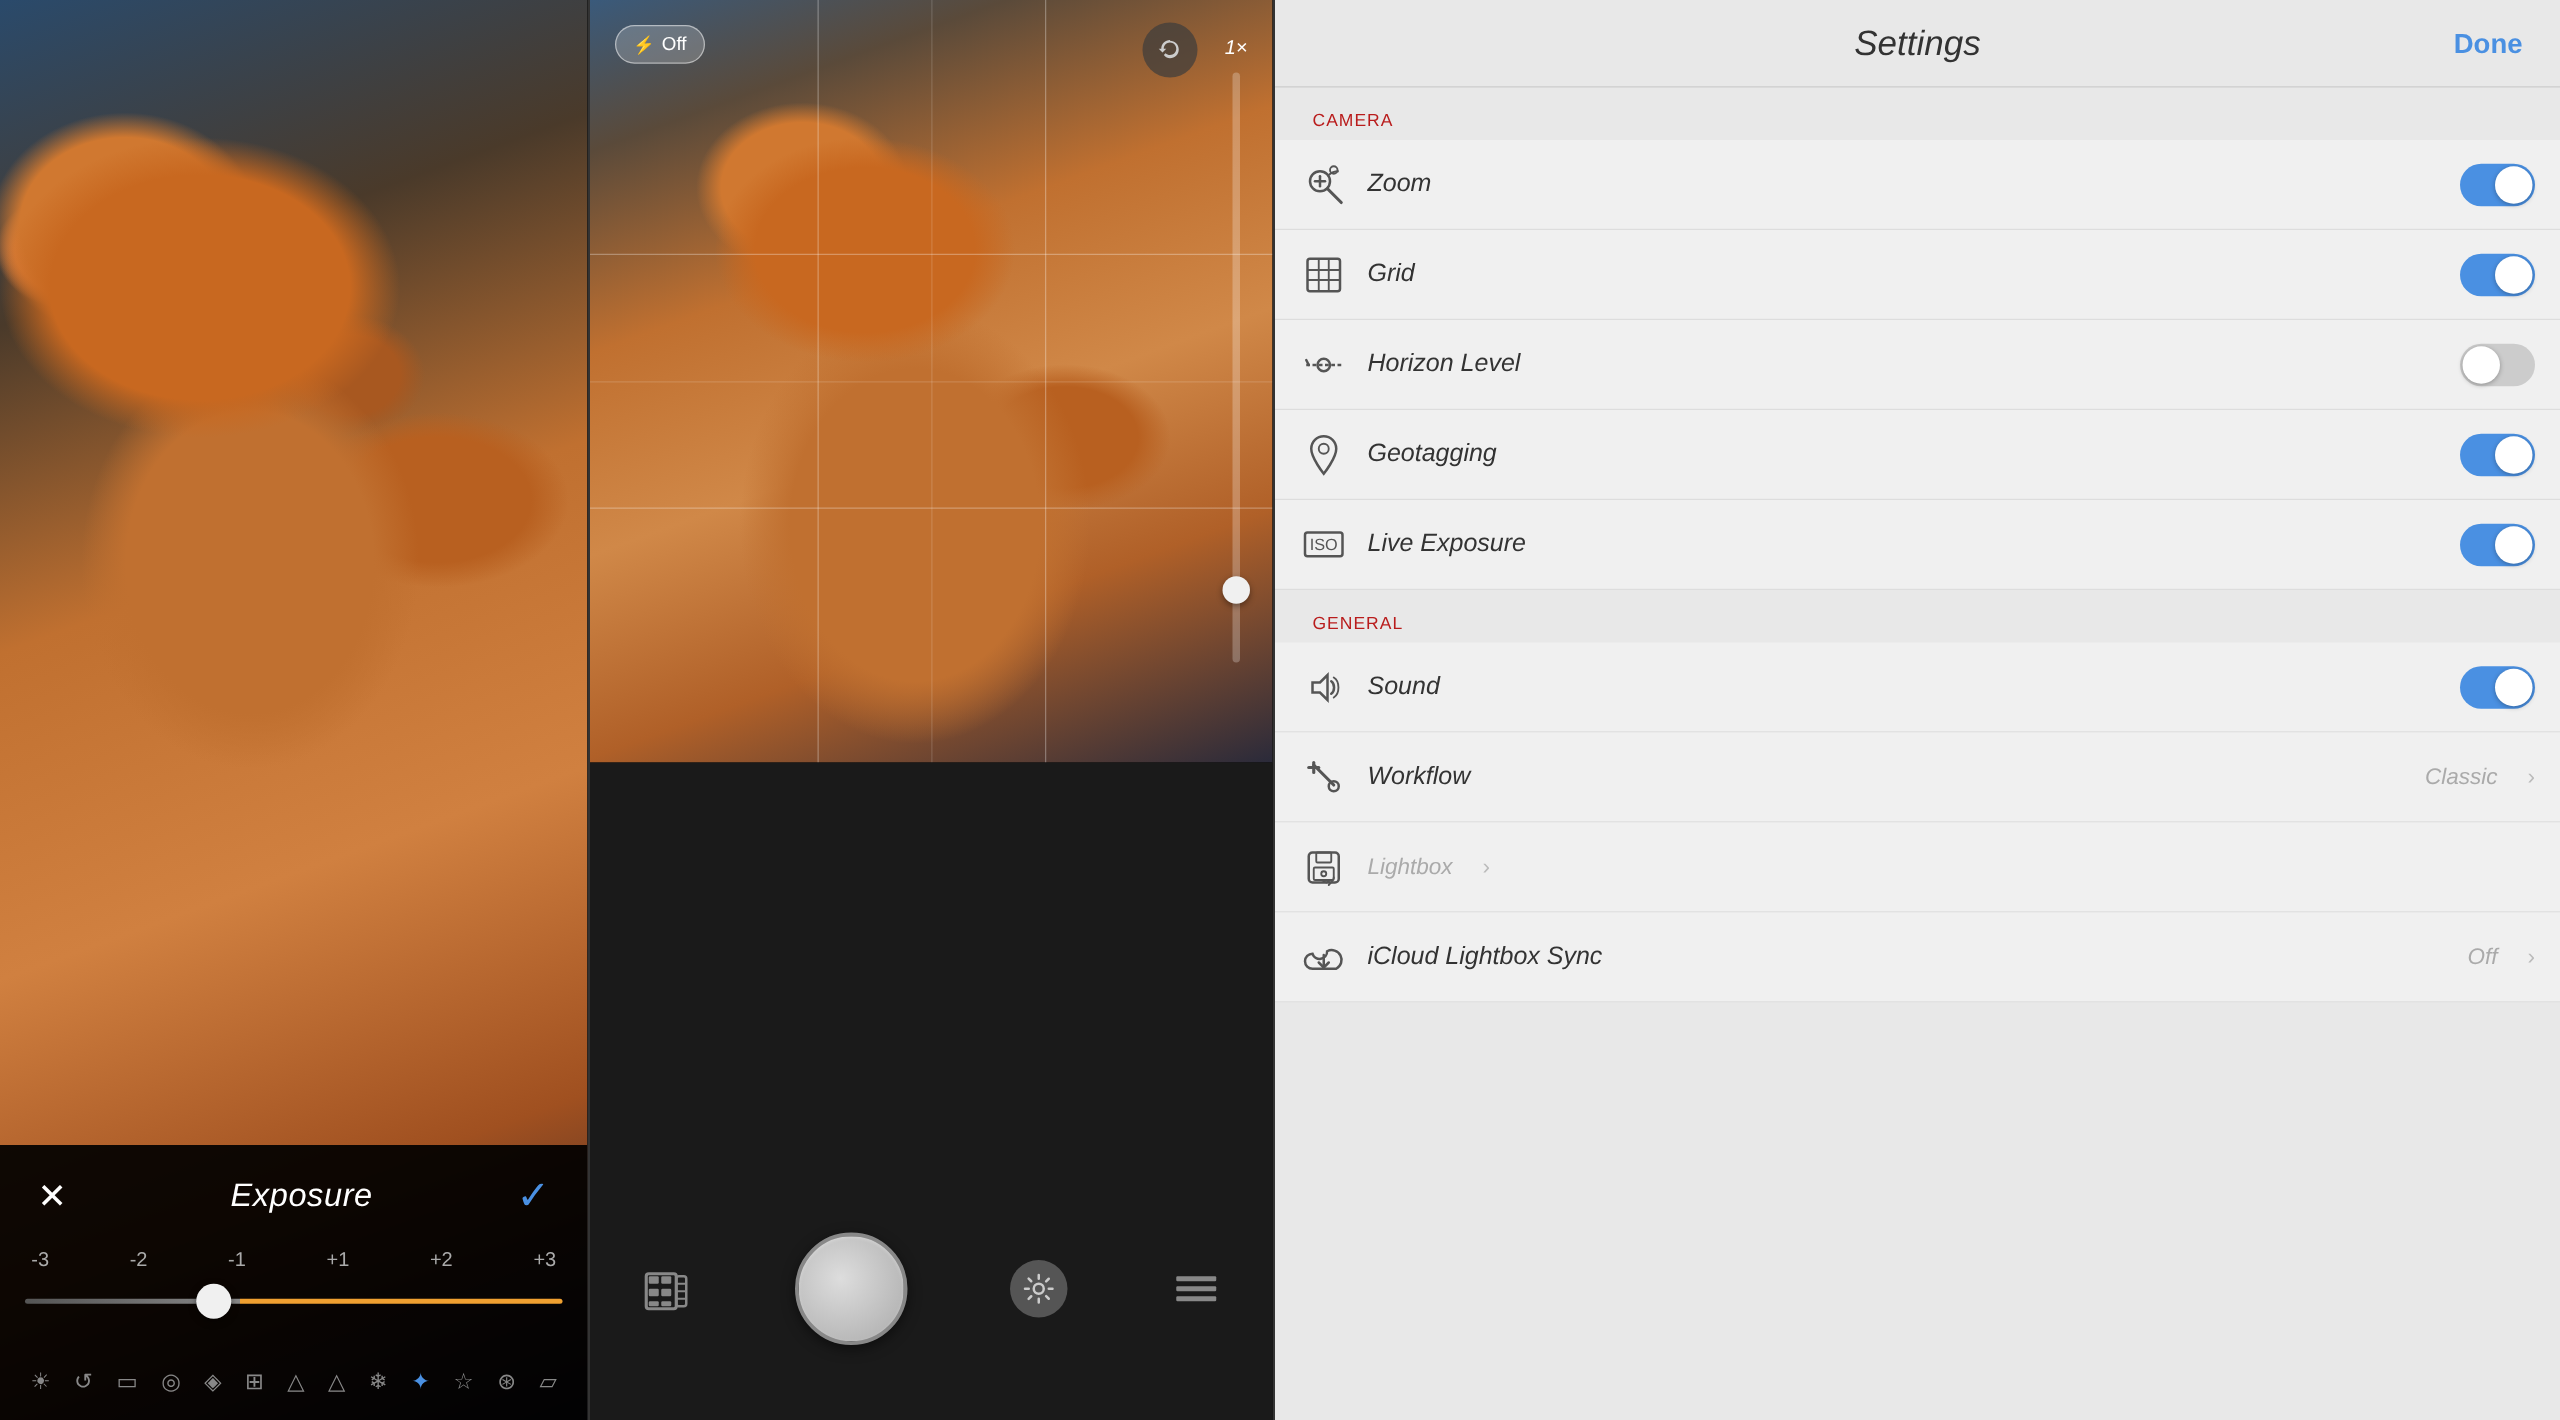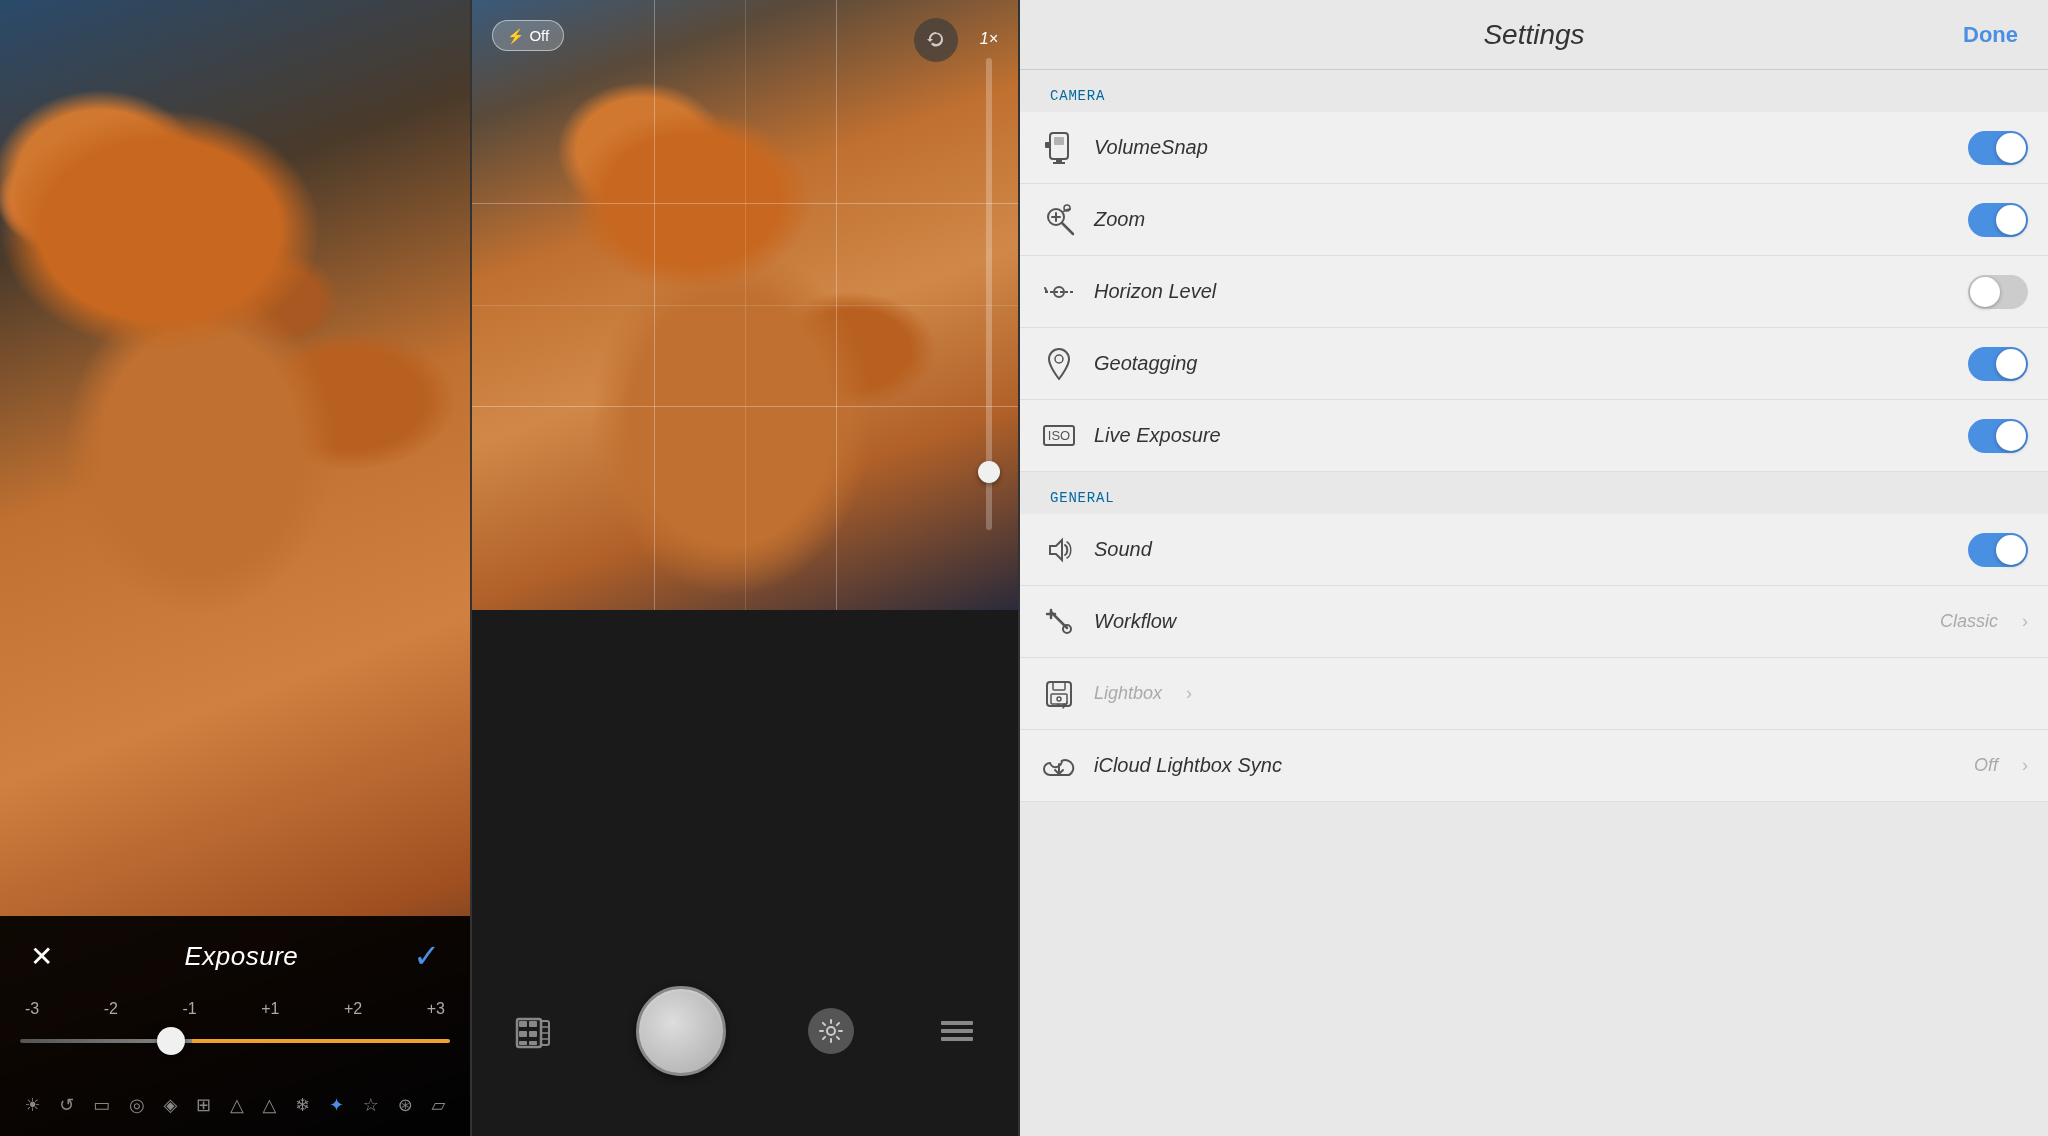--- a/index.html
+++ b/index.html
@@ -316,24 +316,23 @@
       font-weight: 600;
       cursor: pointer;
     }
     .settings-body {
       overflow-y: auto;
       height: calc(1136px - 70px);
     }
     .settings-section-label {
       padding: 18px 30px 8px;
       font-size: 14px;
-      color: #0369a1;
+      color: #b91c1c;
       letter-spacing: 0.8px;
       font-weight: 500;
-      font-family: Liberation Mono, monospace;
     }
     .settings-row {
       background: #f0f0f0;
       display: flex;
       align-items: center;
       padding: 0 20px;
       height: 72px;
       border-bottom: 1px solid #ddd;
       gap: 16px;
     }
@@ -515,54 +514,53 @@
 <div class="panel-settings">
   <div class="settings-header">
     <span class="settings-title">Settings</span>
     <span class="settings-done-btn">Done</span>
   </div>
 
   <div class="settings-body">
 
     <div class="settings-section-label">CAMERA</div>
 
-    <div class="settings-row">
-      <div class="settings-row-icon">
-        <svg width="28" height="32" viewBox="0 0 28 32" fill="none">
-          <rect x="5" y="1" width="18" height="26" rx="3" stroke="#555" stroke-width="2" fill="none"></rect>
-          <rect x="9" y="5" width="10" height="8" rx="1" fill="#555" opacity="0.4"></rect>
-          <rect x="5" y="10" width="0" height="6" rx="1" fill="#555"></rect>
-          <rect x="0" y="10" width="5" height="6" rx="1" fill="#555"></rect>
-          <rect x="11" y="27" width="6" height="4" rx="1" fill="#555"></rect>
-          <line x1="8" y1="31" x2="20" y2="31" stroke="#555" stroke-width="2"></line>
-        </svg>
-      </div>
-      <span class="settings-row-label">VolumeSnap</span>
-      <div class="toggle on">
-        <div class="toggle-thumb"></div>
-      </div>
-    </div>
 
     <div class="settings-row">
       <div class="settings-row-icon">
         <svg width="32" height="32" viewBox="0 0 32 32" fill="none">
           <circle cx="13" cy="13" r="8" stroke="#555" stroke-width="2" fill="none"></circle>
           <line x1="19" y1="19" x2="30" y2="30" stroke="#555" stroke-width="2.5" stroke-linecap="round"></line>
           <line x1="9" y1="13" x2="17" y2="13" stroke="#555" stroke-width="2" stroke-linecap="round"></line>
           <line x1="13" y1="9" x2="13" y2="17" stroke="#555" stroke-width="2" stroke-linecap="round"></line>
           <path d="M20 8 C22 6 26 5 28 5" stroke="#555" stroke-width="1.5" fill="none"></path>
           <circle cx="24" cy="4" r="3" stroke="#555" stroke-width="1.5" fill="none"></circle>
         </svg>
       </div>
       <span class="settings-row-label">Zoom</span>
       <div class="toggle on">
         <div class="toggle-thumb"></div>
       </div>
     </div>
 
+    <div class="settings-row">
+      <div class="settings-row-icon">
+        <svg width="30" height="30" viewBox="0 0 30 30" fill="none">
+          <rect x="2" y="2" width="26" height="26" rx="2" stroke="#555" stroke-width="2" fill="none"></rect>
+          <line x1="11" y1="2" x2="11" y2="28" stroke="#555" stroke-width="1.5"></line>
+          <line x1="19" y1="2" x2="19" y2="28" stroke="#555" stroke-width="1.5"></line>
+          <line x1="2" y1="11" x2="28" y2="11" stroke="#555" stroke-width="1.5"></line>
+          <line x1="2" y1="19" x2="28" y2="19" stroke="#555" stroke-width="1.5"></line>
+        </svg>
+      </div>
+      <span class="settings-row-label">Grid</span>
+      <div class="toggle on">
+        <div class="toggle-thumb"></div>
+      </div>
+    </div>
 
     <div class="settings-row">
       <div class="settings-row-icon">
         <svg width="32" height="32" viewBox="0 0 32 32" fill="none">
           <line x1="2" y1="16" x2="30" y2="16" stroke="#555" stroke-width="2" stroke-dasharray="3,2"></line>
           <circle cx="16" cy="16" r="5" stroke="#555" stroke-width="2" fill="none"></circle>
           <line x1="4" y1="16" x2="2" y2="12" stroke="#555" stroke-width="2" stroke-linecap="round"></line>
         </svg>
       </div>
       <span class="settings-row-label">Horizon Level</span>

